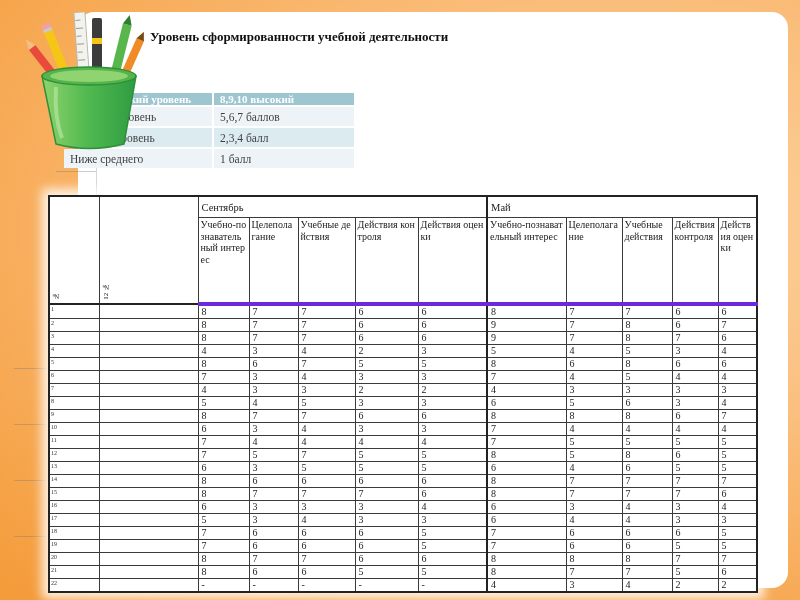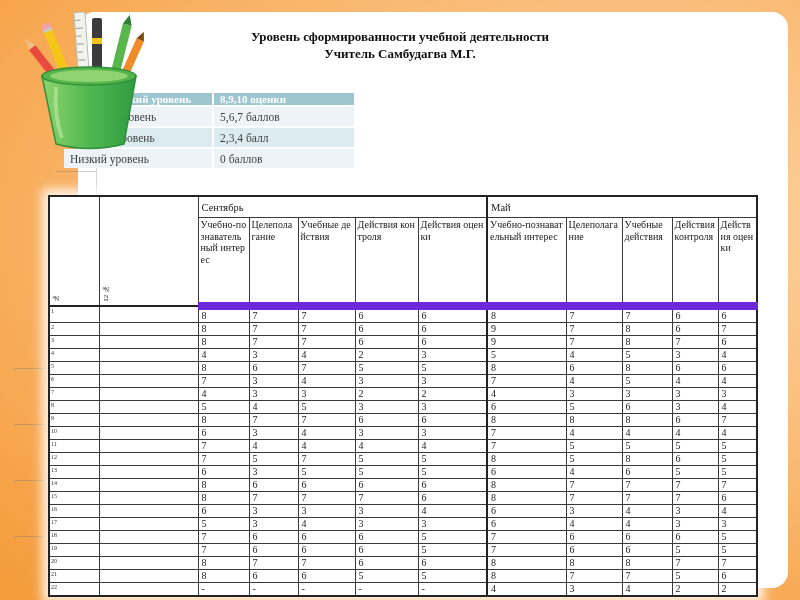--- a/index.html
+++ b/index.html
@@ -17,21 +17,21 @@
   .tick{position:absolute;height:1px;background:rgba(120,120,120,.38);z-index:1;}
   .t1{left:56px;top:133px;width:40px}
   .t2{left:56px;top:171px;width:40px}
   .t3{left:14px;top:368px;width:32px}
   .t4{left:14px;top:424px;width:32px}
   .t5{left:14px;top:480px;width:32px}
   .t6{left:14px;top:536px;width:32px}
   .cup{position:absolute;left:26px;top:12px;width:128px;height:142px;z-index:3;}
   
   .title{
-    position:absolute;left:150px;top:28px;width:500px;text-align:center;z-index:2;
+    position:absolute;left:150px;top:28px;width:500px;z-index:2;
     font-weight:bold;font-size:13px;line-height:17px;color:#101010;
   }
   
   .legend{
     position:absolute;left:62px;top:91px;z-index:2;
     border-collapse:separate;border-spacing:2px;table-layout:fixed;width:292px;
   }
   .legend td{padding:2px 6px;font-size:11.5px;color:#3f3f3f;height:15px;vertical-align:middle;}
   .legend col.c1{width:148px}.legend col.c2{width:140px}
   .lhead td{background:#9ec6d1;color:#ffffff;font-weight:bold;font-size:11px;height:11px;padding:0 6px;}
@@ -40,21 +40,21 @@
   
   .scores{
     position:absolute;left:48px;top:195px;width:709px;z-index:2;
     border-collapse:collapse;table-layout:fixed;background:#ffffff;
     border:2px solid #222;
     box-shadow:0 0 10px 6px rgba(255,255,255,.85);
   }
   .scores th,.scores td{border:1px solid #3a3a3a;color:#222;}
   .scores th{font-weight:normal;text-align:left;}
   .monthrow th{font-size:10.5px;padding:1px 3px;height:18px;vertical-align:middle;}
-  .subjrow th{border-bottom:8px solid #6d28d9;}
+  .subjrow th{border-bottom:4px solid #6d28d9;}
   th.subj{
     font-size:10px;line-height:11.5px;padding:1px 2px;height:82px;
     vertical-align:top;word-break:break-all;overflow-wrap:break-word;
   }
   th.corner{position:relative;border-bottom:2px solid #222;}
   .rot{
     position:absolute;bottom:3px;left:2px;
     writing-mode:vertical-rl;transform:rotate(180deg);
     font-size:7px;line-height:8px;color:#222;white-space:nowrap;
   }
@@ -119,44 +119,43 @@
     <g>
       <path d="M16,64 L110,64 L98,132 Q63,141 30,132 Z" fill="url(#gcup)" stroke="#2f8f3a" stroke-width="1.5"></path>
       <ellipse cx="63" cy="64" rx="47" ry="9" fill="#56b54a" stroke="#2f8f3a" stroke-width="1.5"></ellipse>
       <ellipse cx="63" cy="64" rx="39" ry="6" fill="#8fd470"></ellipse>
       <path d="M30,75 Q28,105 36,126" stroke="#bfe8a8" stroke-width="4" fill="none" opacity="0.6"></path>
     </g>
   </svg>
 
   <div class="title">
     <div>Уровень сформированности учебной деятельности</div>
-    <div>Учитель Самбудагва М.Г.</div>
   </div>
 
   <table class="legend">
     <colgroup>
         <col class="c1">
         <col class="c2">
       </colgroup>
     <tbody>
         <tr class="lhead">
       <td>Очень высокий уровень</td>
-      <td>8,9,10 оценки</td>
+      <td>8,9,10 высокий</td>
     </tr>
     <tr>
       <td>Высокий уровень</td>
       <td>5,6,7 баллов</td>
     </tr>
     <tr>
       <td>Средний уровень</td>
       <td>2,3,4 балл</td>
     </tr>
     <tr>
-      <td>Низкий уровень</td>
-      <td>0 баллов</td>
+      <td>Ниже среднего</td>
+      <td>1 балл</td>
     </tr>
   </tbody>
     </table>
 
   <table class="scores">
     <colgroup>
       <col style="width:50px">
         <col style="width:99px">
       <col style="width:51px">
         <col style="width:49px">

